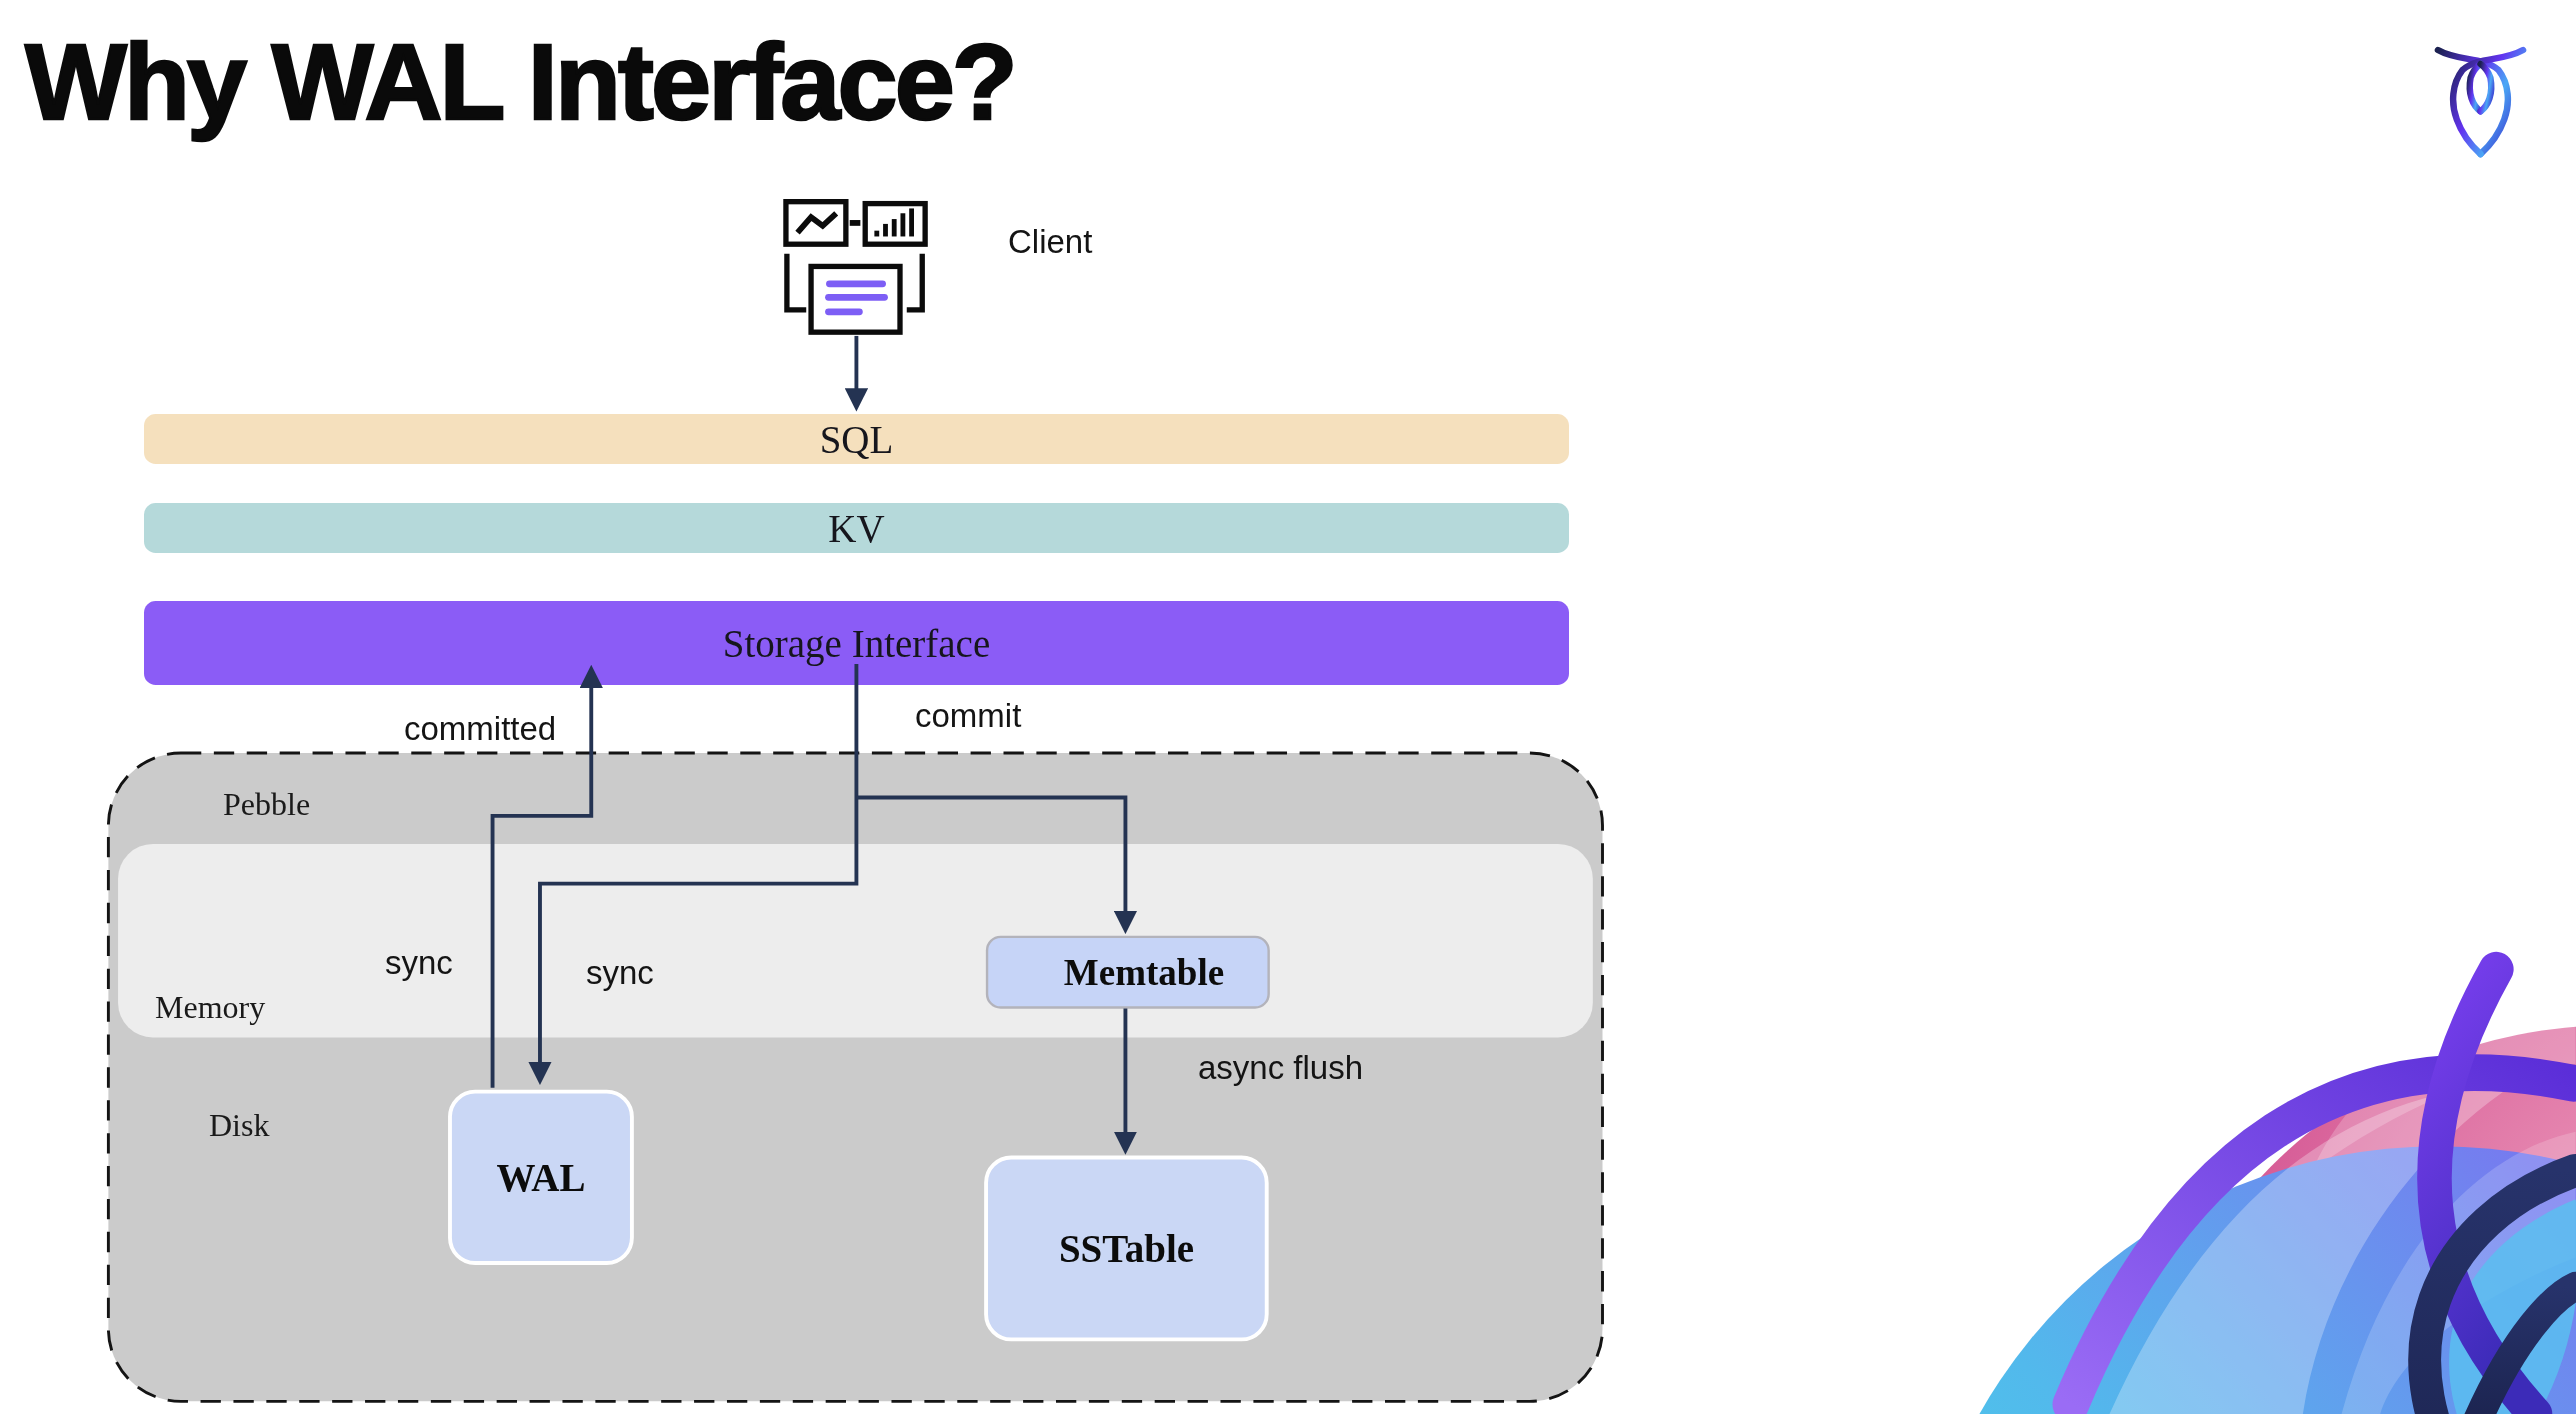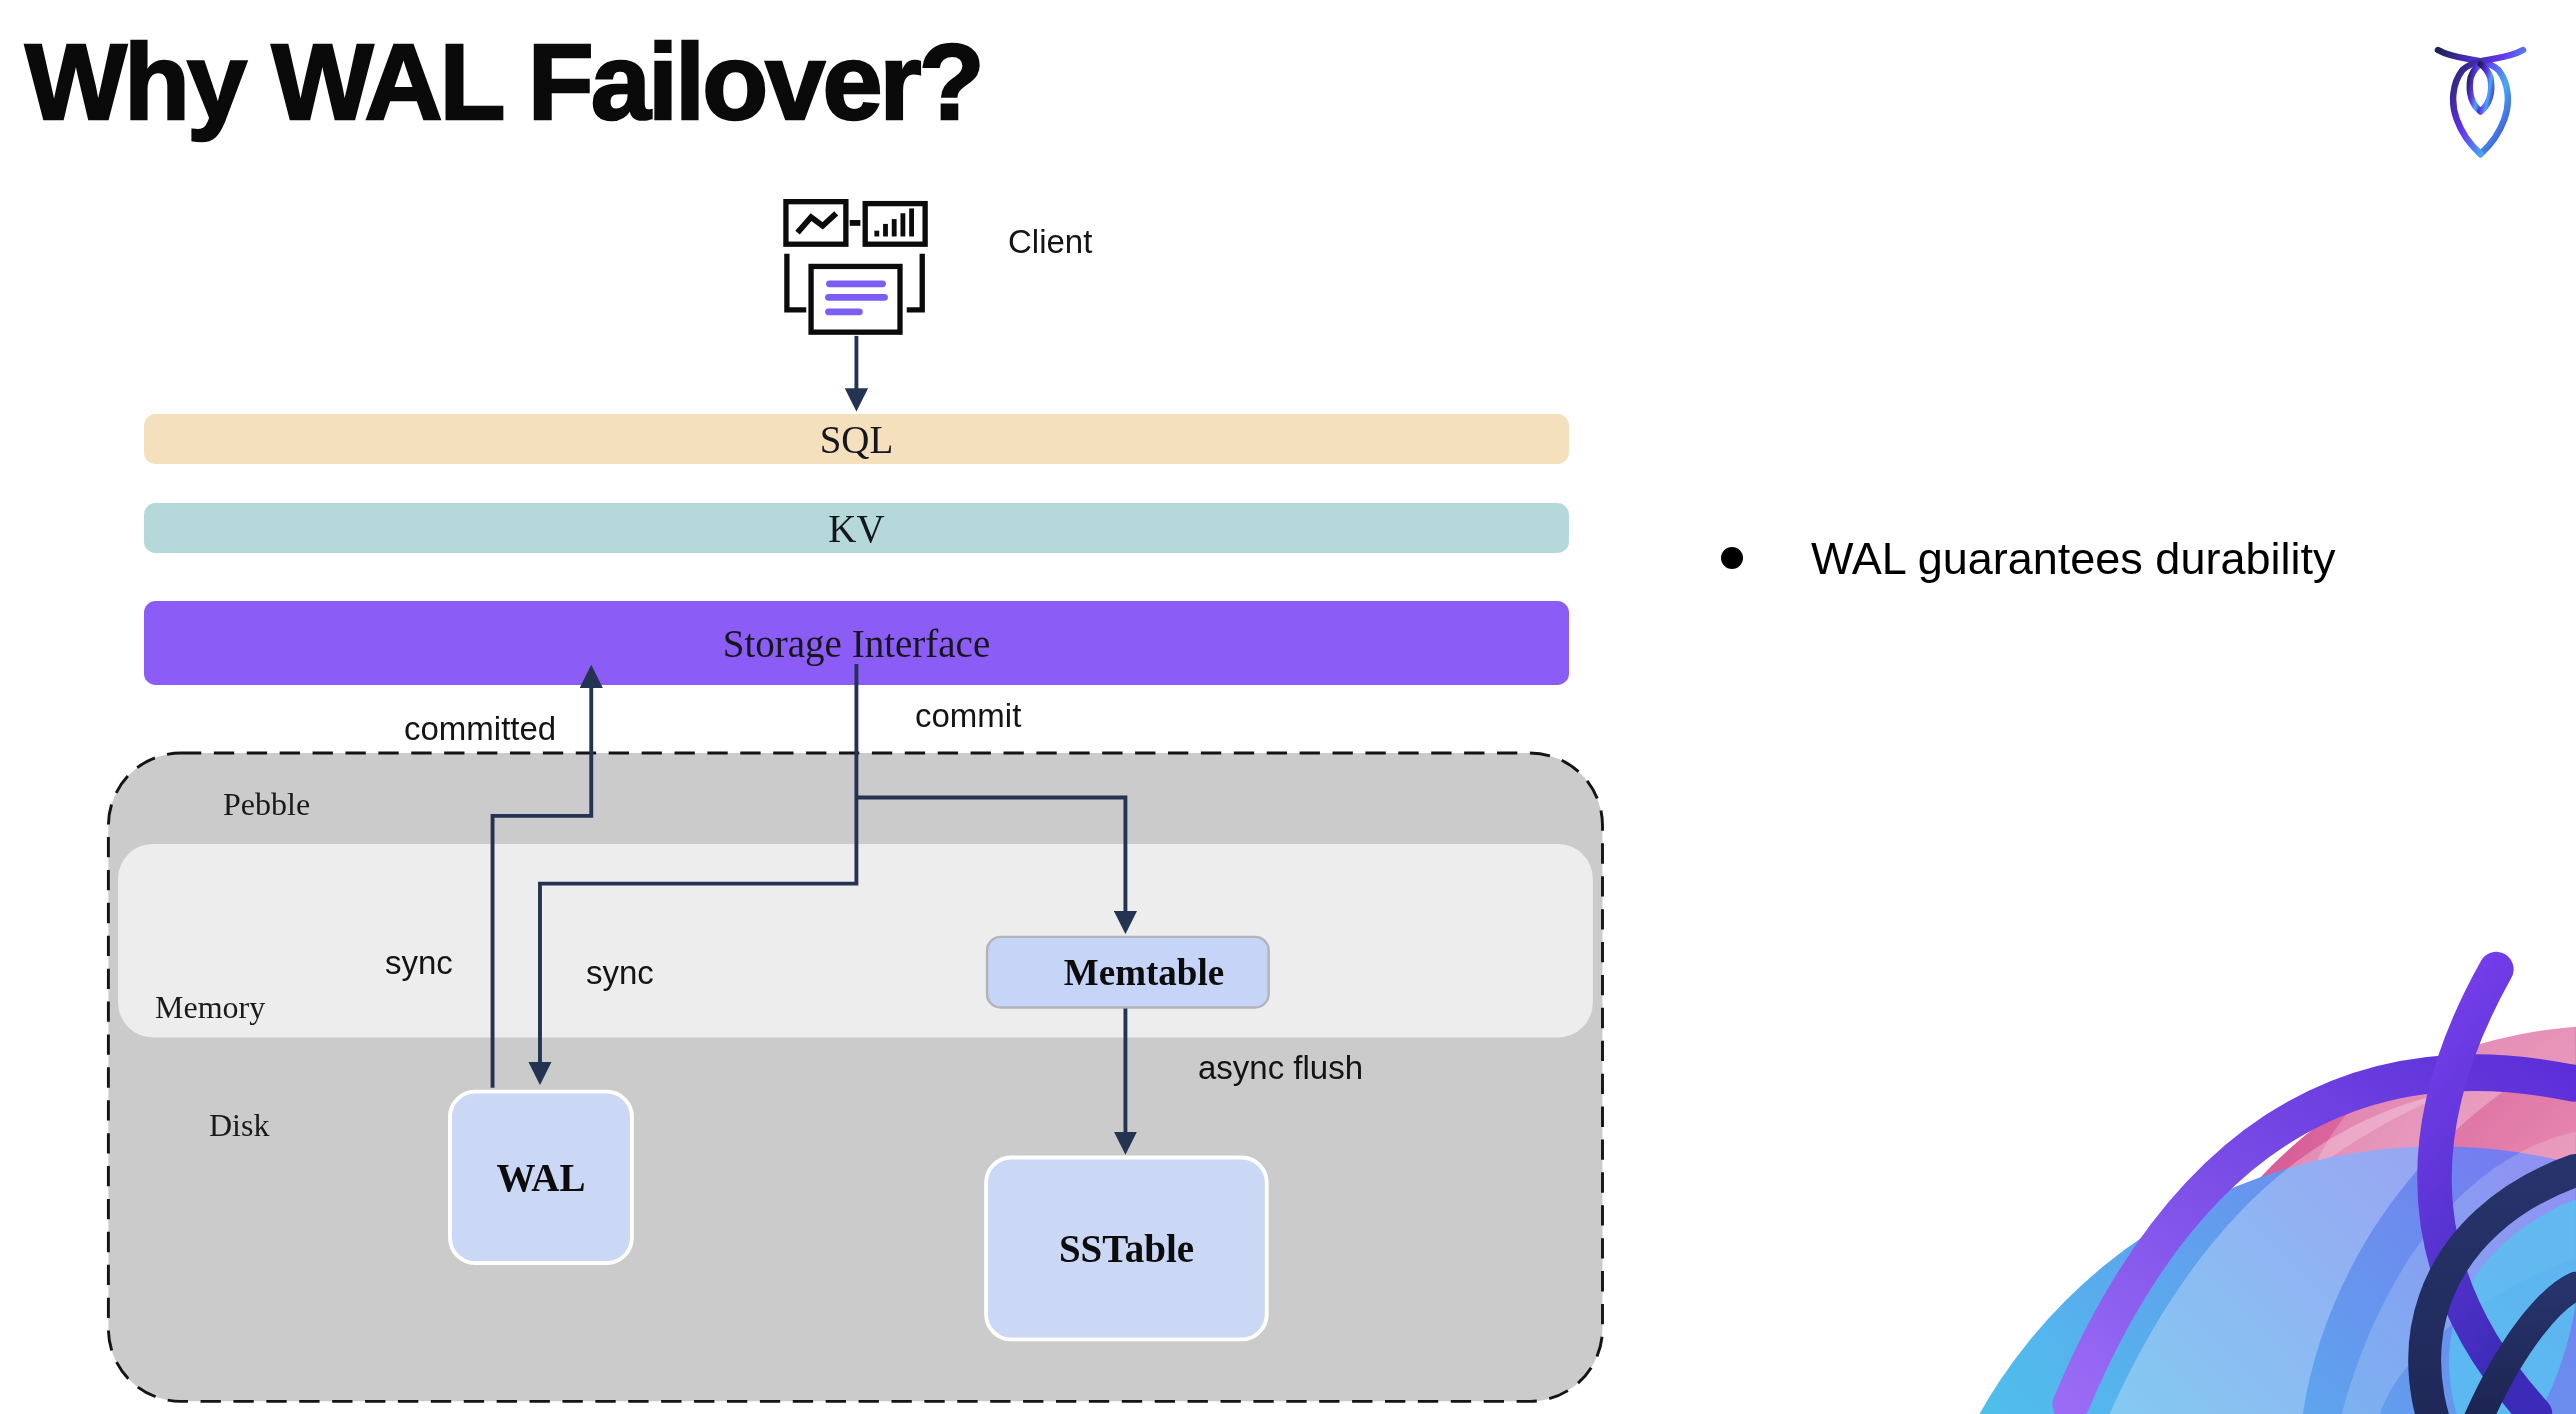--- a/index.html
+++ b/index.html
@@ -51,21 +51,21 @@
   .corner-art{left:1935px;top:948px;width:641px;height:466px;z-index:0;}
   
   .bullets{left:1713px;top:528px;width:813px;z-index:2;list-style:none;margin:0;padding:0;}
   .bullets li{position:relative;padding-left:98px;font-size:45px;line-height:61px;color:#000;}
   .bullets li + li{margin-top:43px;}
   .bullets .dot{position:absolute;left:7.7px;top:19.4px;width:22px;height:22px;border-radius:50%;background:#000;}
 </style>
 </head>
 <body>
 
-<h1 class="abs title">Why WAL Failover?</h1>
+<h1 class="abs title">Why WAL Interface?</h1>
 
 <svg class="abs logo" viewBox="0 0 100 115" fill="none">
   <defs>
     <linearGradient id="lg" x1="0" y1="0" x2="1" y2="0.8">
       <stop offset="0" stop-color="#1b2150"></stop>
       <stop offset="0.45" stop-color="#6233f0"></stop>
       <stop offset="0.75" stop-color="#4aa8f5"></stop>
       <stop offset="1" stop-color="#3f52d9"></stop>
     </linearGradient>
   </defs>
@@ -148,24 +148,20 @@
 
 <div class="abs lbl serif lbl-pebble">Pebble</div>
 <div class="abs lbl serif lbl-memory">Memory</div>
 <div class="abs lbl serif lbl-disk">Disk</div>
 
 <div class="abs node-label node-wal">WAL</div>
 <div class="abs node-label node-memtable">Memtable</div>
 <div class="abs node-label node-sstable">SSTable</div>
 
 <ul class="abs bullets">
-  <li>
-    <span class="dot"></span>
-    <div>WAL guarantees durability</div>
-  </li>
 </ul>
 
 <svg class="abs corner-art" viewBox="2000 980 662 482">
   <defs>
     <radialGradient id="gPink" cx="0.6" cy="0.3" r="0.9">
       <stop offset="0" stop-color="#f2a9c4"></stop>
       <stop offset="0.55" stop-color="#d65b96"></stop>
       <stop offset="1" stop-color="#bf3f82"></stop>
     </radialGradient>
     <linearGradient id="gBlue" x1="0" y1="1" x2="1" y2="0">

